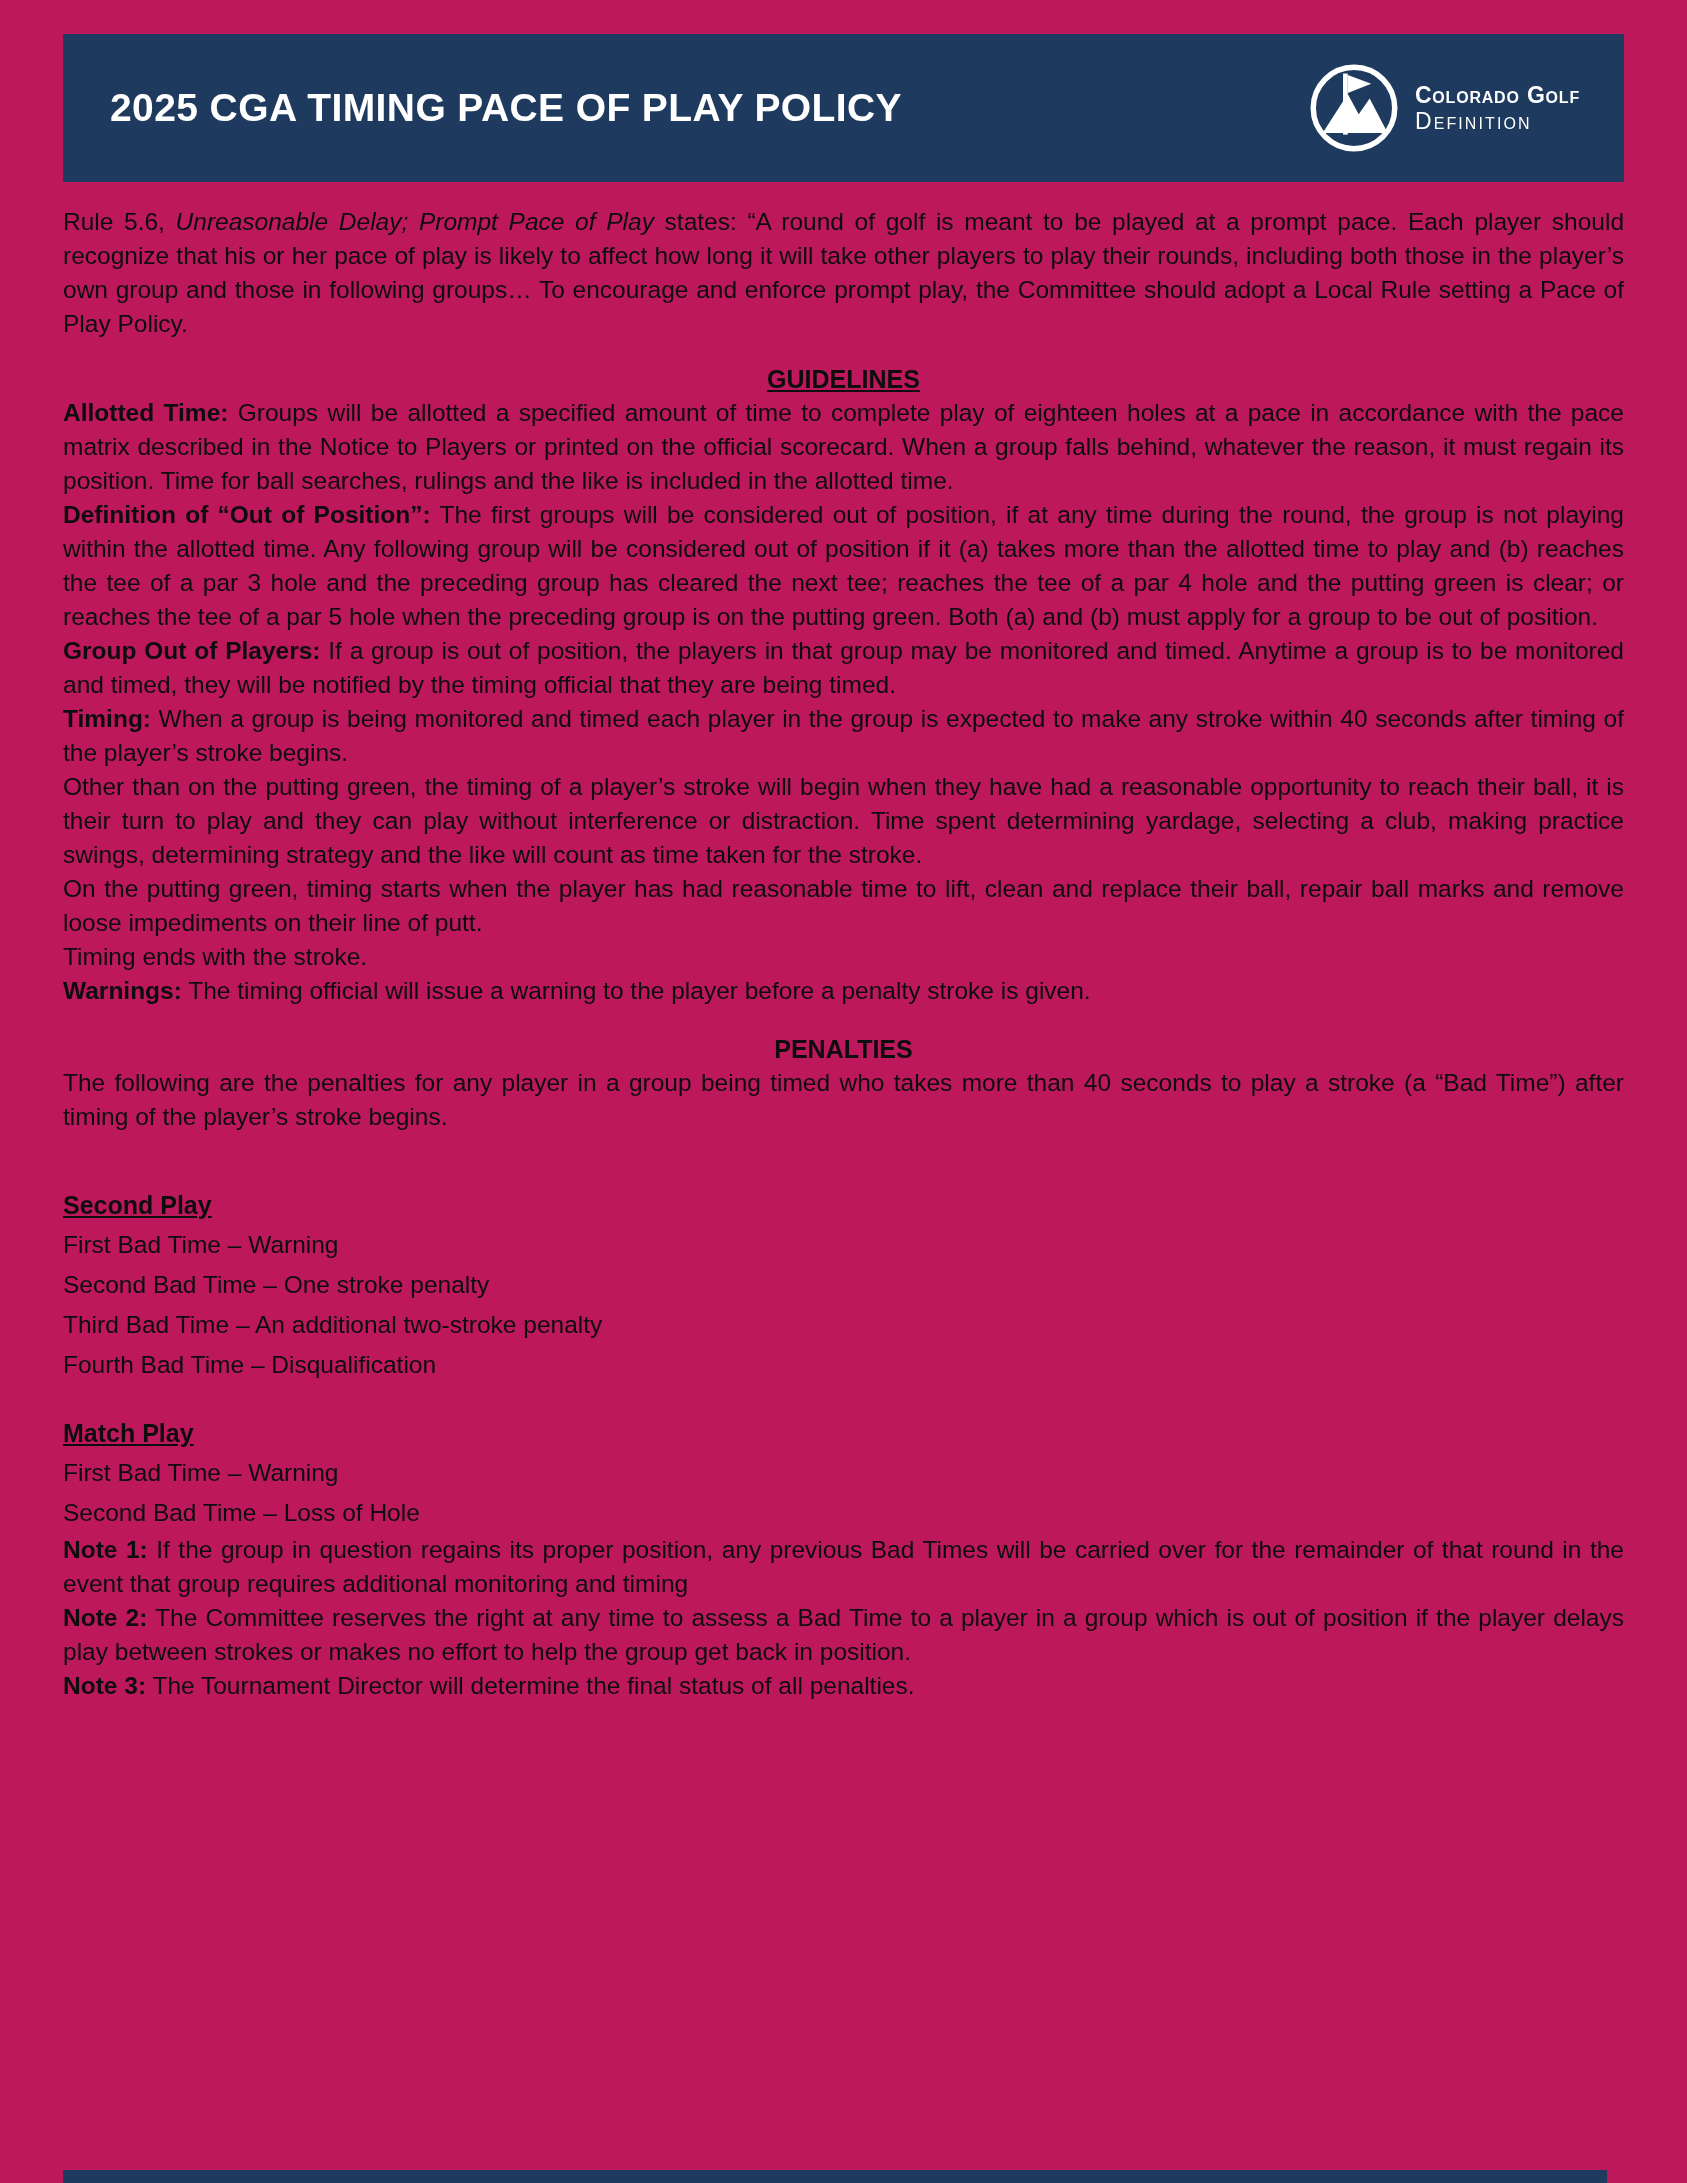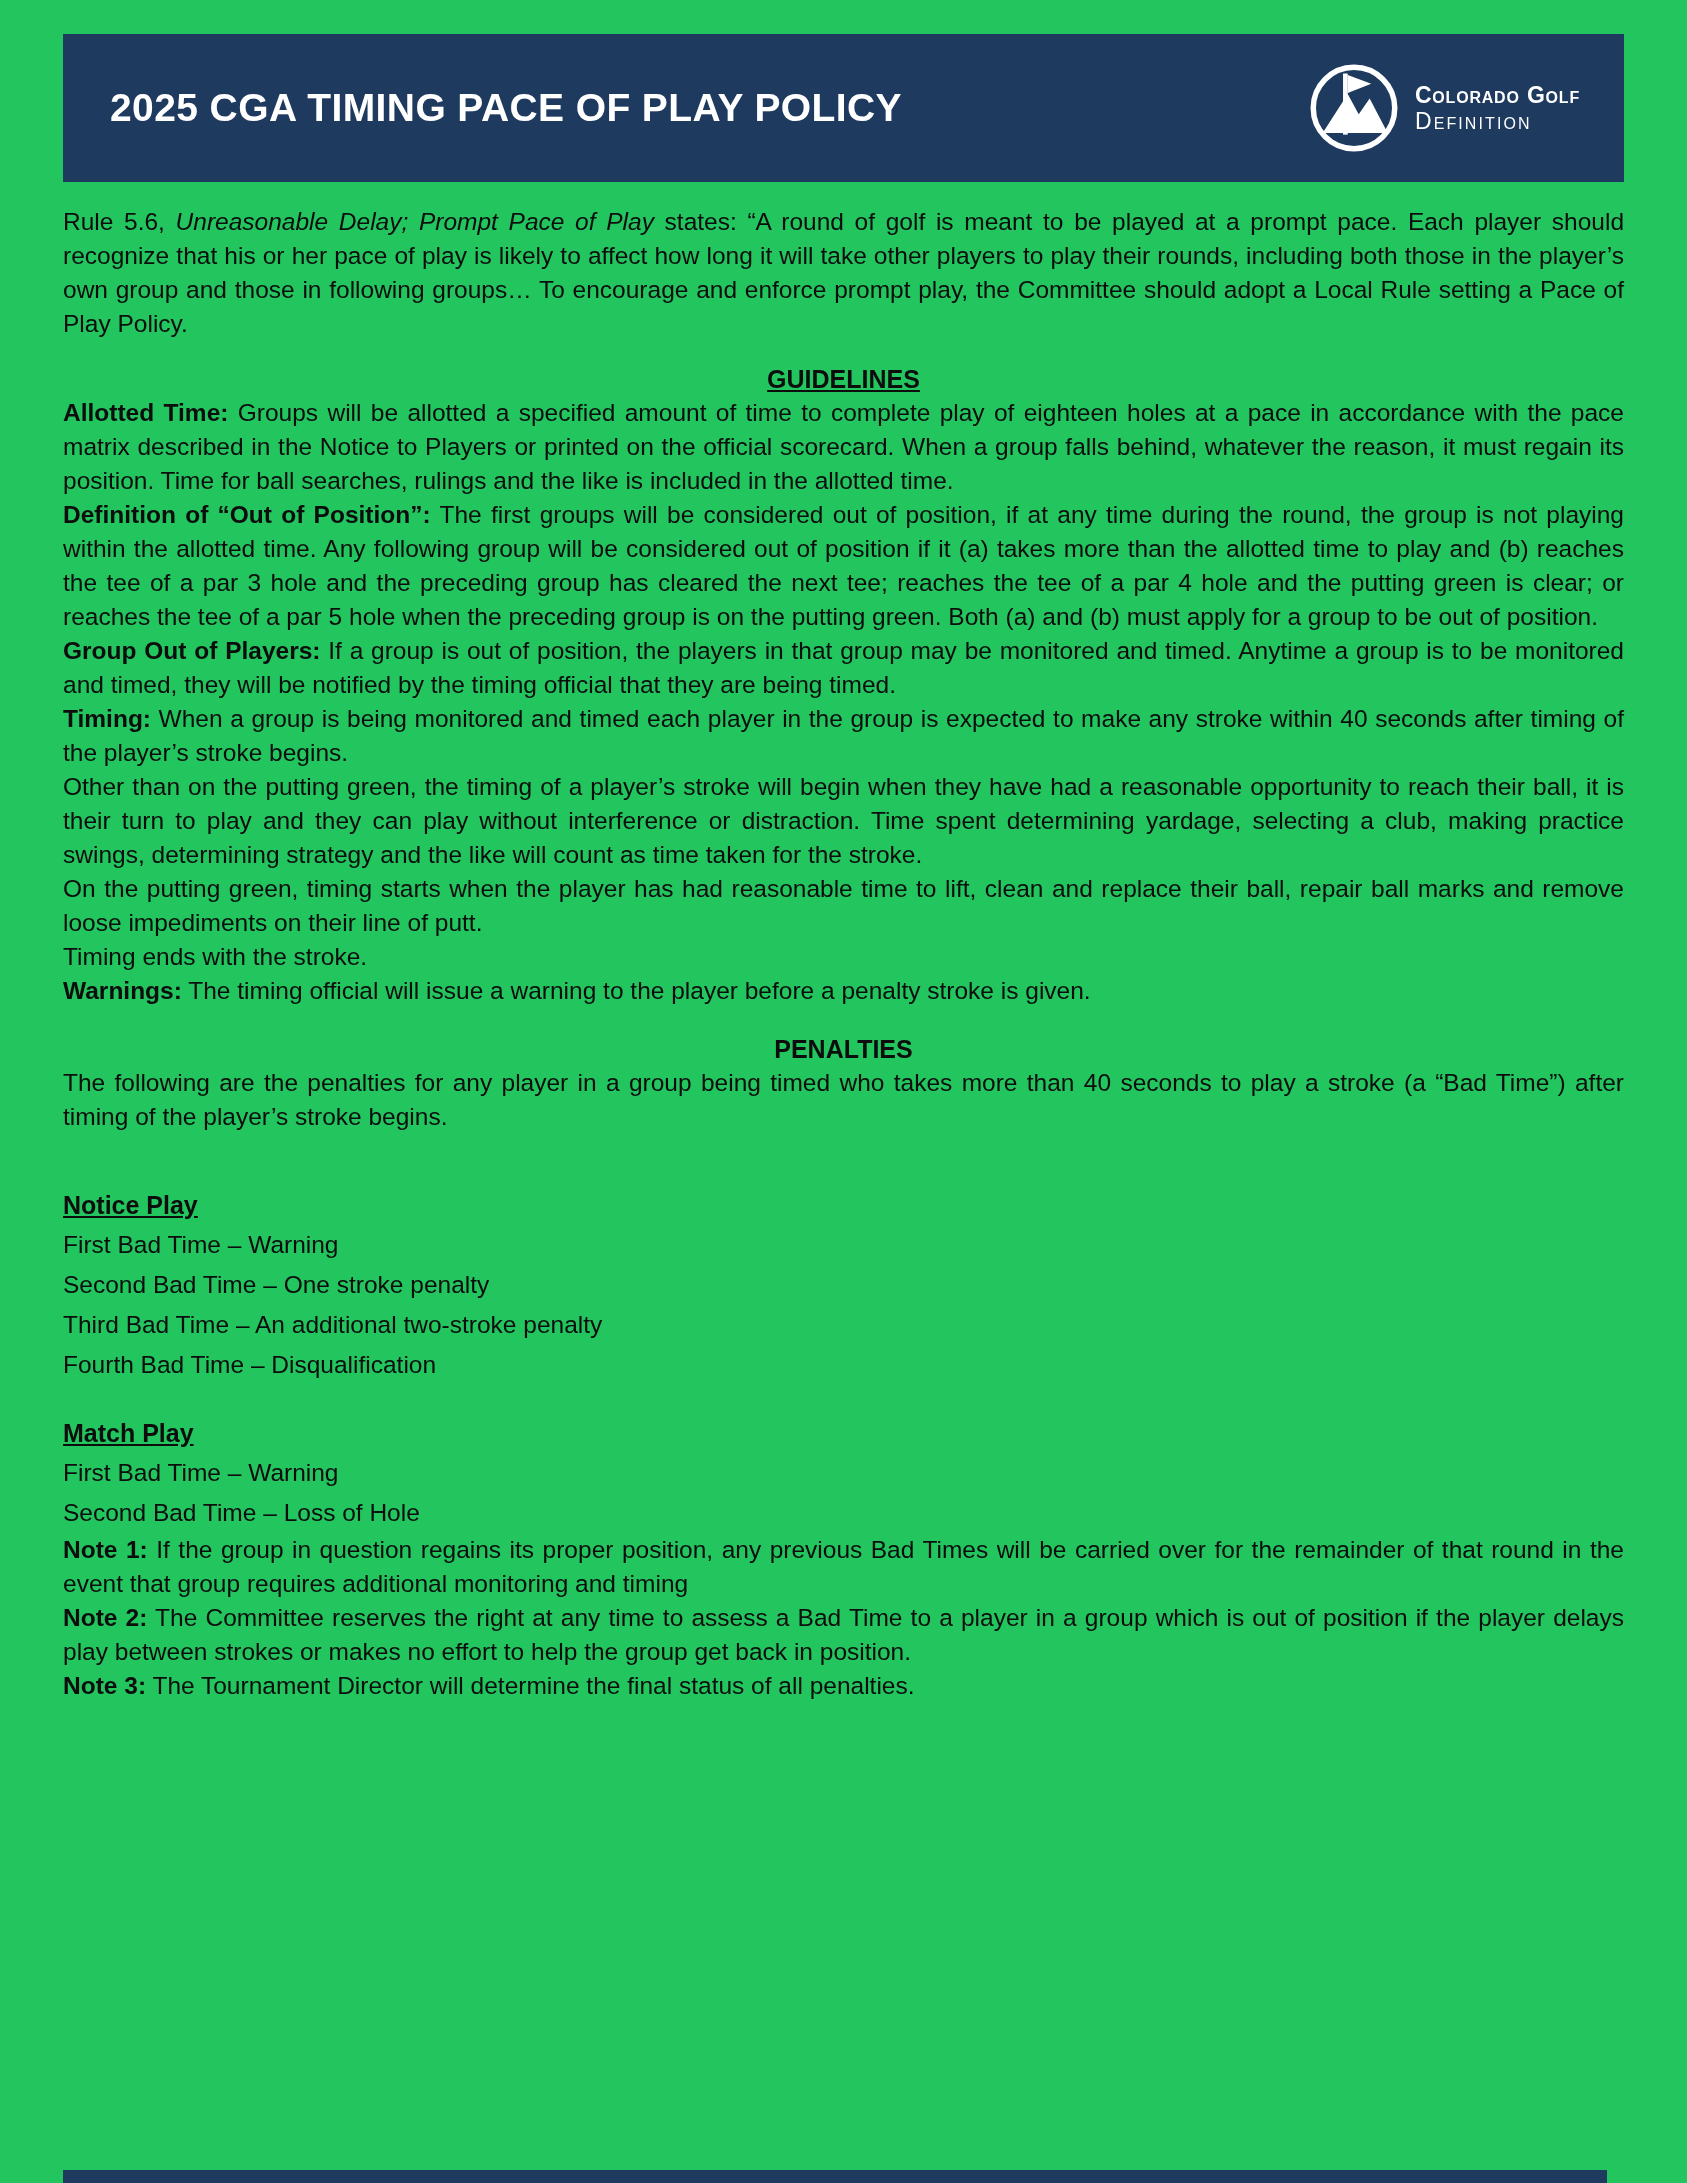--- a/index.html
+++ b/index.html
@@ -1,17 +1,17 @@
 <!DOCTYPE html>
 <html style="font-size:13.5px"><head>
 <meta charset="utf-8">
 <style>
   html,body{margin:0;padding:0;background:#ffffff;}
   .page{
-    position:relative;width:1687px;height:2183px;background:#22c55e;
+    position:relative;width:1687px;height:2183px;background:#be185d;
     font-family:"Liberation Sans", sans-serif;color:#0d0d0d;overflow:hidden;
   }
   
   .header-band{
     position:absolute;left:63px;top:34px;width:1561px;height:148px;
     background:#1e3a5f;display:flex;align-items:center;justify-content:space-between;
     padding:0 44px 0 47px;box-sizing:border-box;
   }
   .doc-title{color:#ffffff;font-size:39px;font-weight:bold;letter-spacing:0.4px;white-space:nowrap;}
   .logo{display:flex;align-items:center;gap:13.5px;}
@@ -76,21 +76,21 @@
     <p class="mt42"><span>On the putting green, timing starts when the player has had reasonable time to lift, clean and replace their ball, repair ball marks and remove loose impediments on their line of putt.</span></p>
 
     <p class="mt40"><span>Timing ends with the stroke.</span></p>
 
     <p class="mt42"><span class="lead">Warnings:</span><span> The timing official will issue a warning to the player before a penalty stroke is given.</span></p>
 
     <h2 class="center-head mt56">PENALTIES</h2>
 
     <p>The following are the penalties for any player in a group being timed who takes more than 40 seconds to play a stroke (a “Bad Time”) after timing of the player’s stroke begins.</p>
 
-    <div class="list-head mt60">Notice Play</div>
+    <div class="list-head mt60">Second Play</div>
     <div class="pen-list">
       <div>First Bad Time – Warning</div>
       <div>Second Bad Time – One stroke penalty</div>
       <div>Third Bad Time – An additional two-stroke penalty</div>
       <div>Fourth Bad Time – Disqualification</div>
     </div>
 
     <div class="list-head mt48">Match Play</div>
     <div class="pen-list">
       <div>First Bad Time – Warning</div>

